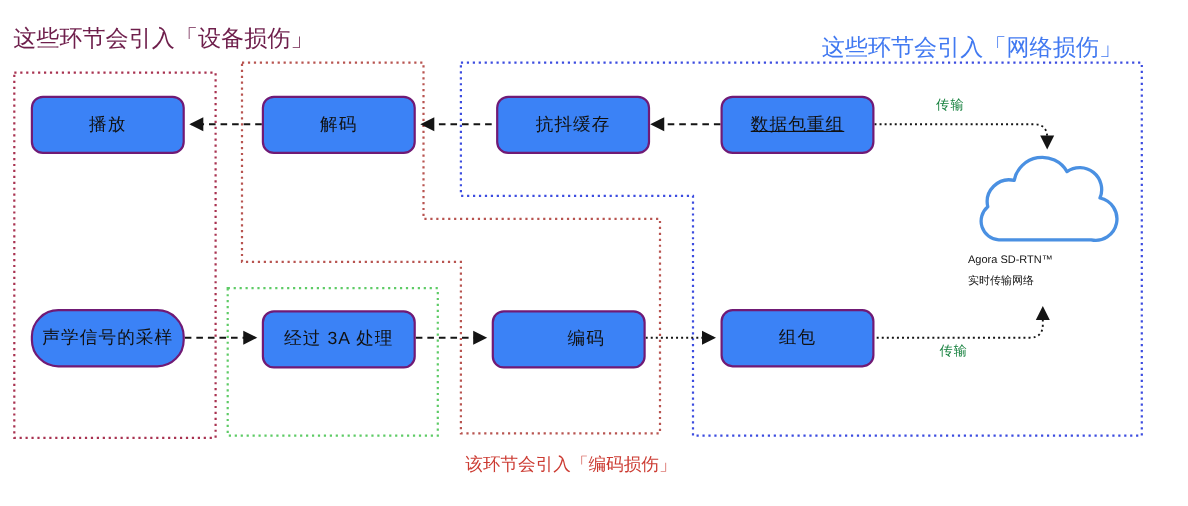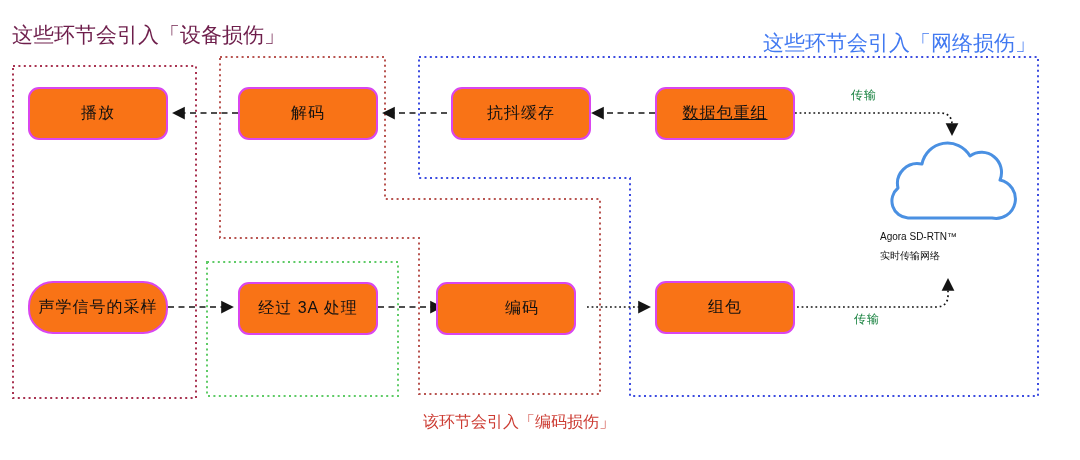--- a/index.html
+++ b/index.html
@@ -2,28 +2,28 @@
 <html><head>
 <meta charset="utf-8">
 <style>
   html,body{margin:0;padding:0;background:#ffffff;}
   #stage{
     position:relative;width:1080px;height:460px;background:#ffffff;overflow:hidden;
     font-family:"Liberation Sans", sans-serif;
   }
   #wires{position:absolute;left:0;top:0;width:1080px;height:460px;}
   .node{
-    position:absolute;width:140px;height:53px;background:#f97316;
-    border:2px solid #d946ef;border-radius:11px;
+    position:absolute;width:140px;height:53px;background:#3b82f6;
+    border:2px solid #701a75;border-radius:11px;
     display:flex;align-items:center;justify-content:center;
     font-size:16px;color:#111;letter-spacing:1px;box-sizing:border-box;z-index:2;
   }
   .region-label{position:absolute;font-size:21px;white-space:nowrap;z-index:2;}
   .lbl-device{left:12px;top:21px;color:#6e1e4b;}
-  .lbl-network{left:747px;top:29px;color:#4179f1;margin-left:16px;}
+  .lbl-network{left:747px;top:29px;color:#4179f1;}
   .lbl-signal{left:202px;top:410px;width:200px;text-align:center;color:#47a04b;font-size:16px;line-height:22px;white-space:normal;}
   .lbl-codec{left:414px;top:412px;width:210px;text-align:center;color:#cc3b32;font-size:16px;}
   .edge-label{position:absolute;font-size:12px;color:#15803d;letter-spacing:1px;z-index:2;}
   .lbl-trans-top{left:851px;top:87px;}
   .lbl-trans-bottom{left:854px;top:311px;}
   .cloud-caption{
     position:absolute;left:880px;top:227px;width:150px;text-align:left;
     font-size:10px;line-height:19px;color:#111;z-index:2;
   }
 </style>
@@ -62,21 +62,21 @@
   <div class="region-label lbl-network">这些环节会引入「网络损伤」</div>
   <div class="region-label lbl-codec">该环节会引入「编码损伤」</div>
 
   <div class="node" style="left:28px;top:87px;">播放</div>
   <div class="node" style="left:238px;top:87px;">解码</div>
   <div class="node" style="left:451px;top:87px;">抗抖缓存</div>
   <div class="node" style="left:655px;top:87px;text-decoration:underline;">数据包重组</div>
 
   <div class="node" style="left:28px;top:281px;border-radius:25px;">声学信号的采样</div>
   <div class="node" style="left:238px;top:282px;">经过 3A 处理</div>
-  <div class="node" style="left:436px;top:282px;padding-left:32px;">编码</div>
+  <div class="node" style="left:447px;top:282px;padding-left:32px;">编码</div>
   <div class="node" style="left:655px;top:281px;">组包</div>
 
   <div class="edge-label lbl-trans-top">传输</div>
   <div class="edge-label lbl-trans-bottom">传输</div>
 
   <div class="cloud-caption">
     <span>Agora SD-RTN™</span><br>
     <span>实时传输网络</span>
   </div>
 

